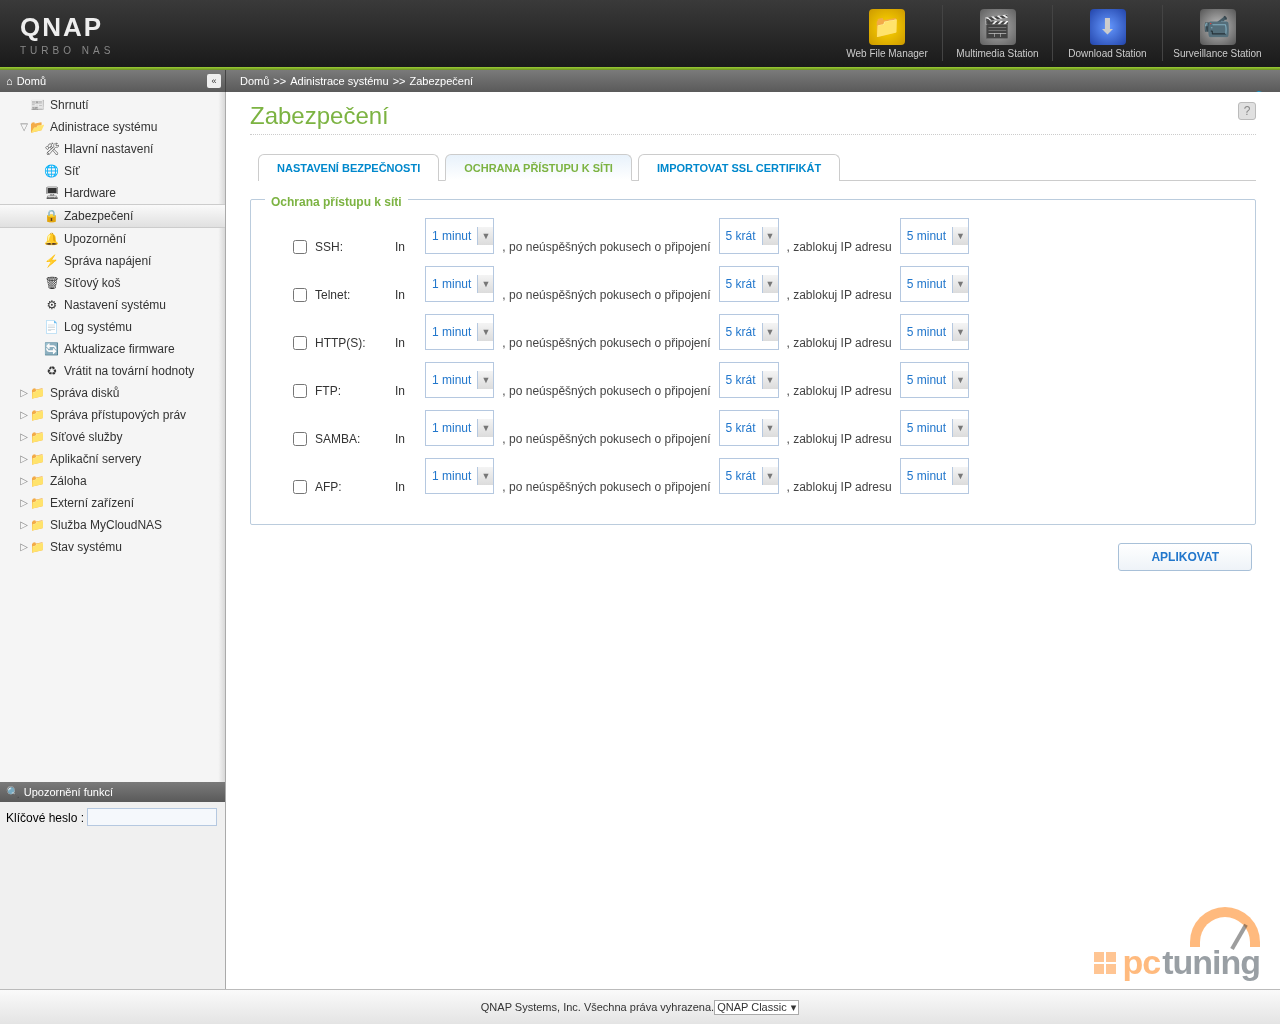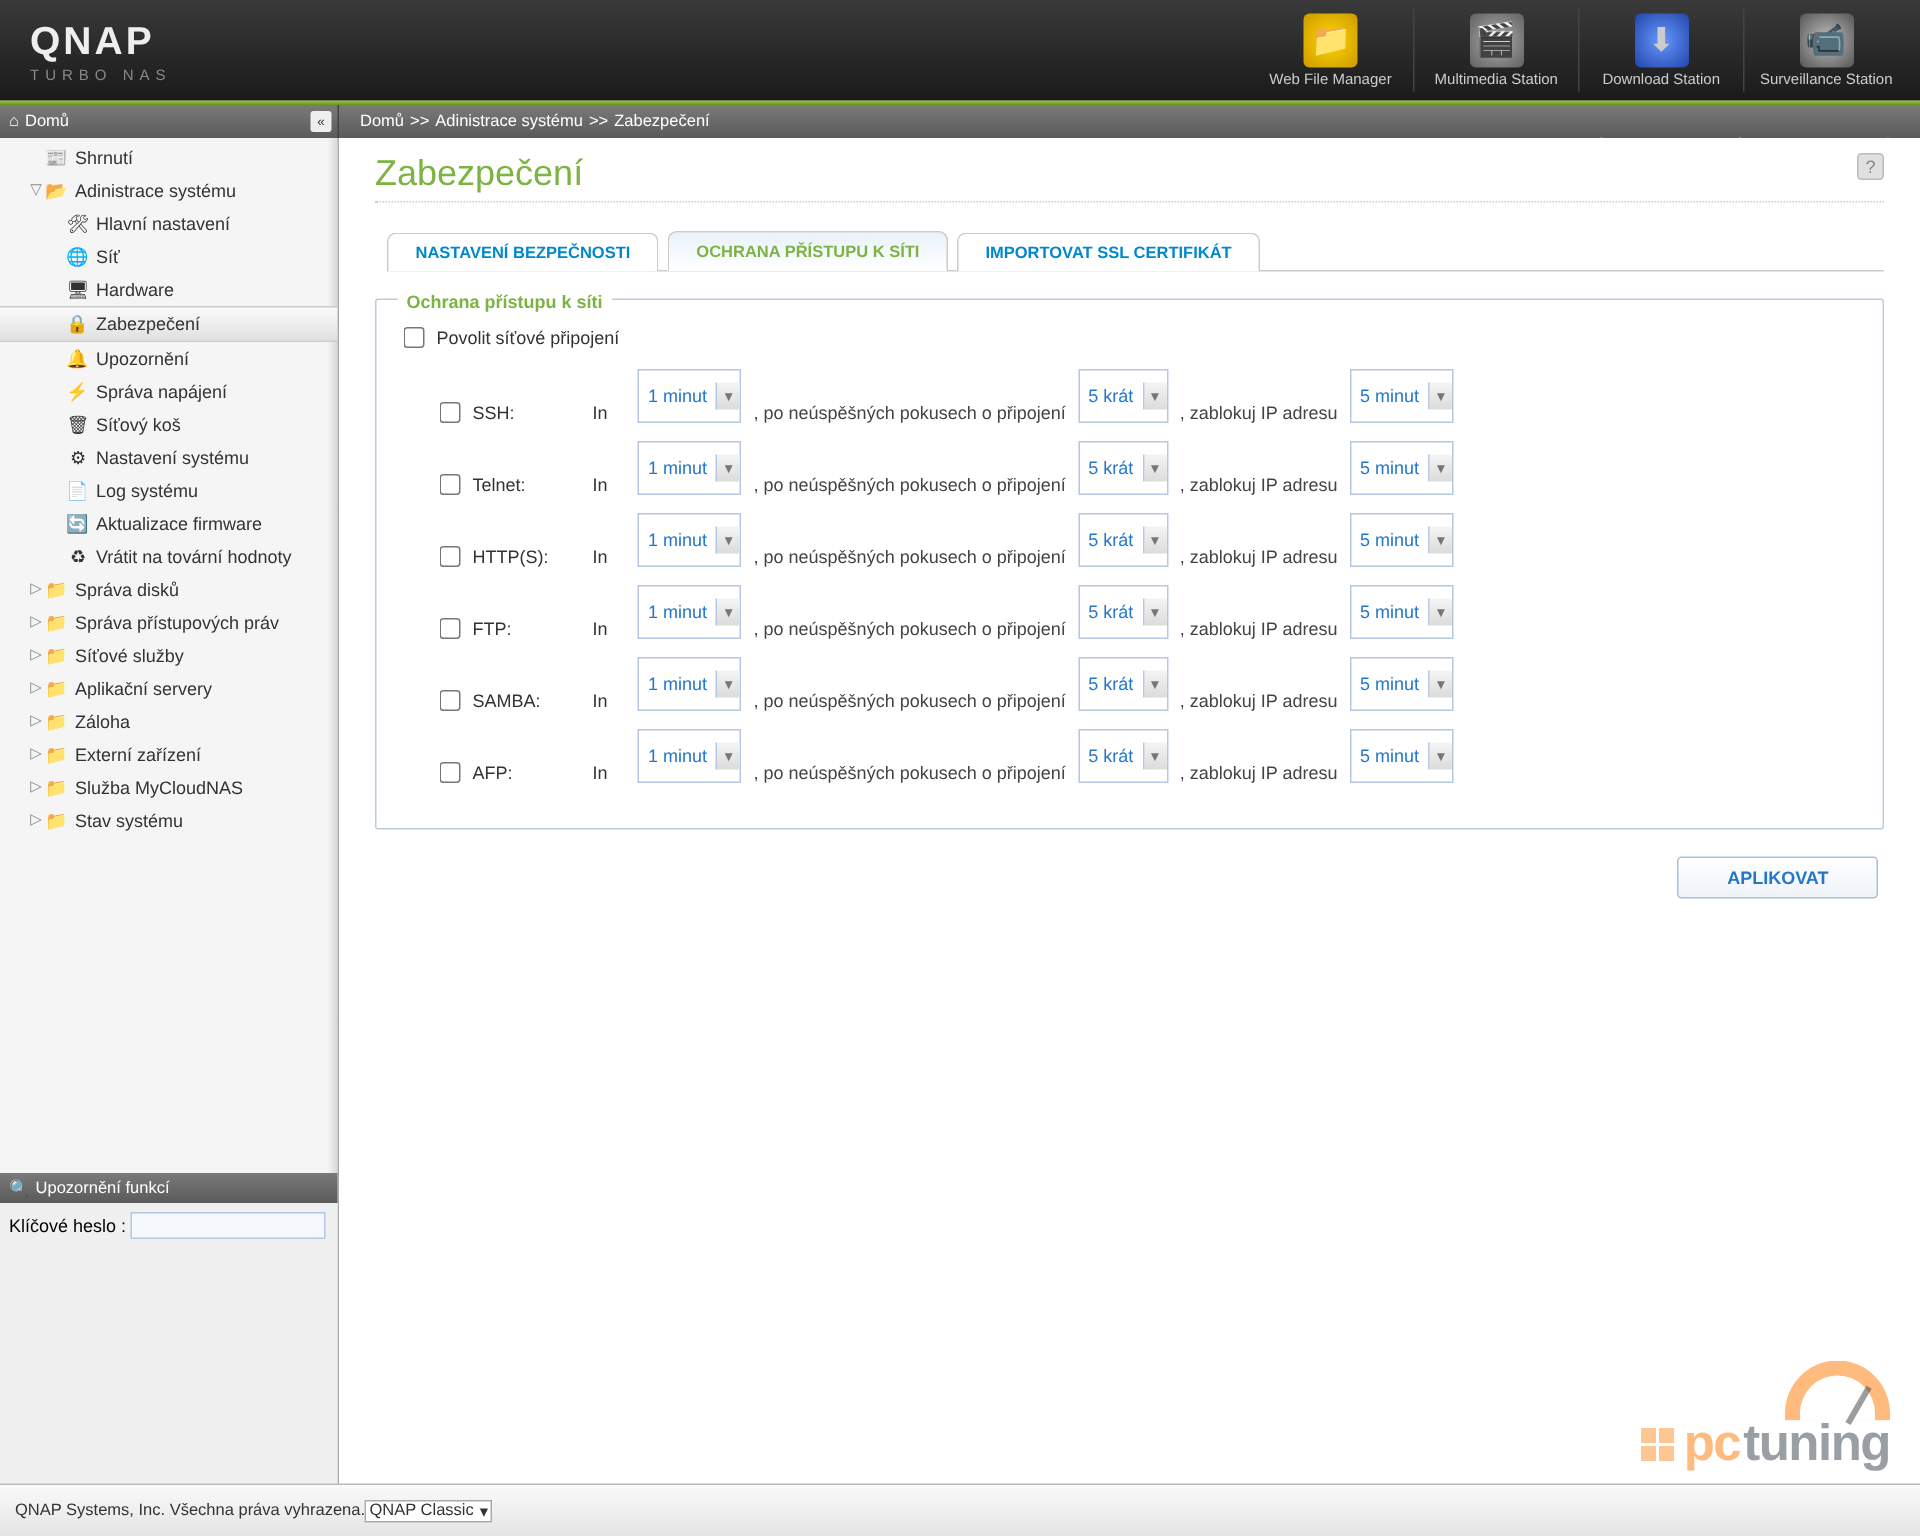--- a/index.html
+++ b/index.html
@@ -50,21 +50,21 @@
 .search-body input { border: 1px solid #b5c8e0; background: #f5f8fc; height: 18px; width: 130px; padding: 0 3px; }
 
 
 .content { flex: 1; background: #fff; padding: 10px 24px; position: relative; overflow-y: auto; }
 .page-title-row { display: flex; justify-content: space-between; align-items: flex-start; }
 .page-title { color: #7cb342; font-size: 24px; font-weight: normal; margin-bottom: 4px; }
 .help-icon { width: 18px; height: 18px; background: #e0e0e0; border: 1px solid #bbb; border-radius: 3px; color: #888; text-align: center; line-height: 16px; font-size: 12px; cursor: pointer; }
 .dotted { border-bottom: 1px dotted #ccc; margin-bottom: 18px; }
 
 
-.tabs { display: flex; gap: 6px; border-bottom: 1px solid #ccc; margin-left: 8px; align-items: center; }
+.tabs { display: flex; gap: 6px; border-bottom: 1px solid #ccc; margin-left: 8px; }
 .tab { padding: 7px 18px 6px; font-size: 11px; font-weight: bold; color: #0088cc; border: 1px solid #ccc; border-bottom: none; border-radius: 6px 6px 0 0; background: #fff; cursor: pointer; position: relative; top: 1px; }
 .tab.active { color: #7cb342; background: linear-gradient(to bottom, #e8f2fb, #fff); border-bottom: 1px solid #fff; }
 
 
 .fieldset { border: 1px solid #bcd; border-radius: 2px; margin-top: 18px; padding: 14px 18px 18px; }
 .legend { color: #7cb342; font-size: 12px; font-weight: bold; padding: 0 6px; margin-left: -4px; background: #fff; position: relative; top: -22px; display: inline-block; }
 .fieldset-inner { margin-top: -14px; }
 .row0 { display: flex; align-items: center; gap: 8px; font-size: 12px; color: #333; margin-bottom: 14px; }
 .protorow { display: flex; align-items: flex-end; gap: 8px; font-size: 12px; color: #333; margin-bottom: 12px; padding-left: 24px; }
 .protorow .chk { width: 14px; height: 14px; }
@@ -73,21 +73,21 @@
 .fake-select { display: inline-flex; align-items: center; border: 1px solid #b5c8e0; height: 36px; background: #fff; cursor: pointer; }
 .fake-select .val { color: #2277cc; padding: 0 6px; font-size: 12px; min-width: 42px; }
 .fake-select .dd { width: 16px; height: 18px; background: linear-gradient(to bottom, #f4f4f4, #dcdcdc); border-left: 1px solid #b5c8e0; display: flex; align-items: center; justify-content: center; color: #777; font-size: 9px; }
 .txt1 { color: #444; }
 
 
 .apply-row { text-align: right; margin-top: 18px; padding-right: 4px; }
 .apply-btn { display: inline-block; border: 1px solid #a8c0d8; background: linear-gradient(to bottom, #fff, #eef3f8); color: #2277cc; font-size: 12px; font-weight: bold; padding: 6px 32px; border-radius: 3px; cursor: pointer; }
 
 
-.footer { position: absolute; bottom: 0; left: 0; right: 0; height: 20px; border-top: 1px solid #bbb; background: linear-gradient(to bottom, #fafafa, #e4e4e4); font-size: 11px; display: flex; align-items: center; padding: 17px 10px; justify-content: flex-start; color: #333; }
+.footer { position: absolute; bottom: 0; left: 0; right: 0; height: 20px; border-top: 1px solid #bbb; background: linear-gradient(to bottom, #fafafa, #e4e4e4); font-size: 11px; display: flex; align-items: center; padding: 17px 10px; justify-content: center; color: #333; }
 .theme-sel { border: 1px solid #aaa; background: #fff; font-size: 11px; padding: 0 2px; display: flex; align-items: center; gap: 4px; }
 
 
 .watermark { position: absolute; right: 20px; bottom: 20px; font-size: 34px; font-weight: bold; color: rgba(255,140,40,0.6); pointer-events: none; letter-spacing: -1px; display: flex; align-items: center; gap: 2px; }
 .watermark .sq { display: inline-grid; grid-template: repeat(2,10px)/repeat(2,10px); gap: 2px; margin-right: 4px; }
 .watermark .sq span { background: rgba(255,140,40,0.5); }
 .watermark .arc { width: 70px; height: 40px; border: 10px solid rgba(255,140,40,0.6); border-bottom: none; border-radius: 70px 70px 0 0; position: absolute; right: 0; top: -36px; }
 .watermark .arc .needle { width: 4px; height: 28px; background: rgba(60,60,60,0.5); position: absolute; bottom: -2px; left: 30px; transform: rotate(30deg); transform-origin: bottom center; }
 .dim { color: rgba(70,80,90,0.55); }
 
@@ -276,24 +276,20 @@
 
     <div class="tabs" id="tabs">
         <div class="tab">NASTAVENÍ BEZPEČNOSTI</div>
         <div class="tab active">OCHRANA PŘÍSTUPU K SÍTI</div>
         <div class="tab">IMPORTOVAT SSL CERTIFIKÁT</div>
       </div>
 
     <fieldset class="fieldset">
       <span class="legend">Ochrana přístupu k síti</span>
       <div class="fieldset-inner">
-        <div class="row0">
-          <input type="checkbox" style="">
-          <span>Povolit síťové připojení</span>
-        </div>
         <div id="protos">
             <div class="protorow">
               <input type="checkbox" class="chk" style="">
               <span class="proto-label">SSH:</span>
               <span class="in-label">In</span>
               <span class="fake-select">
                 <span class="val" style="min-width:44px">1 minut</span>
                 <span class="dd">▼</span>
               </span>
               <span class="txt1">, po neúspěšných pokusech o připojení</span>

